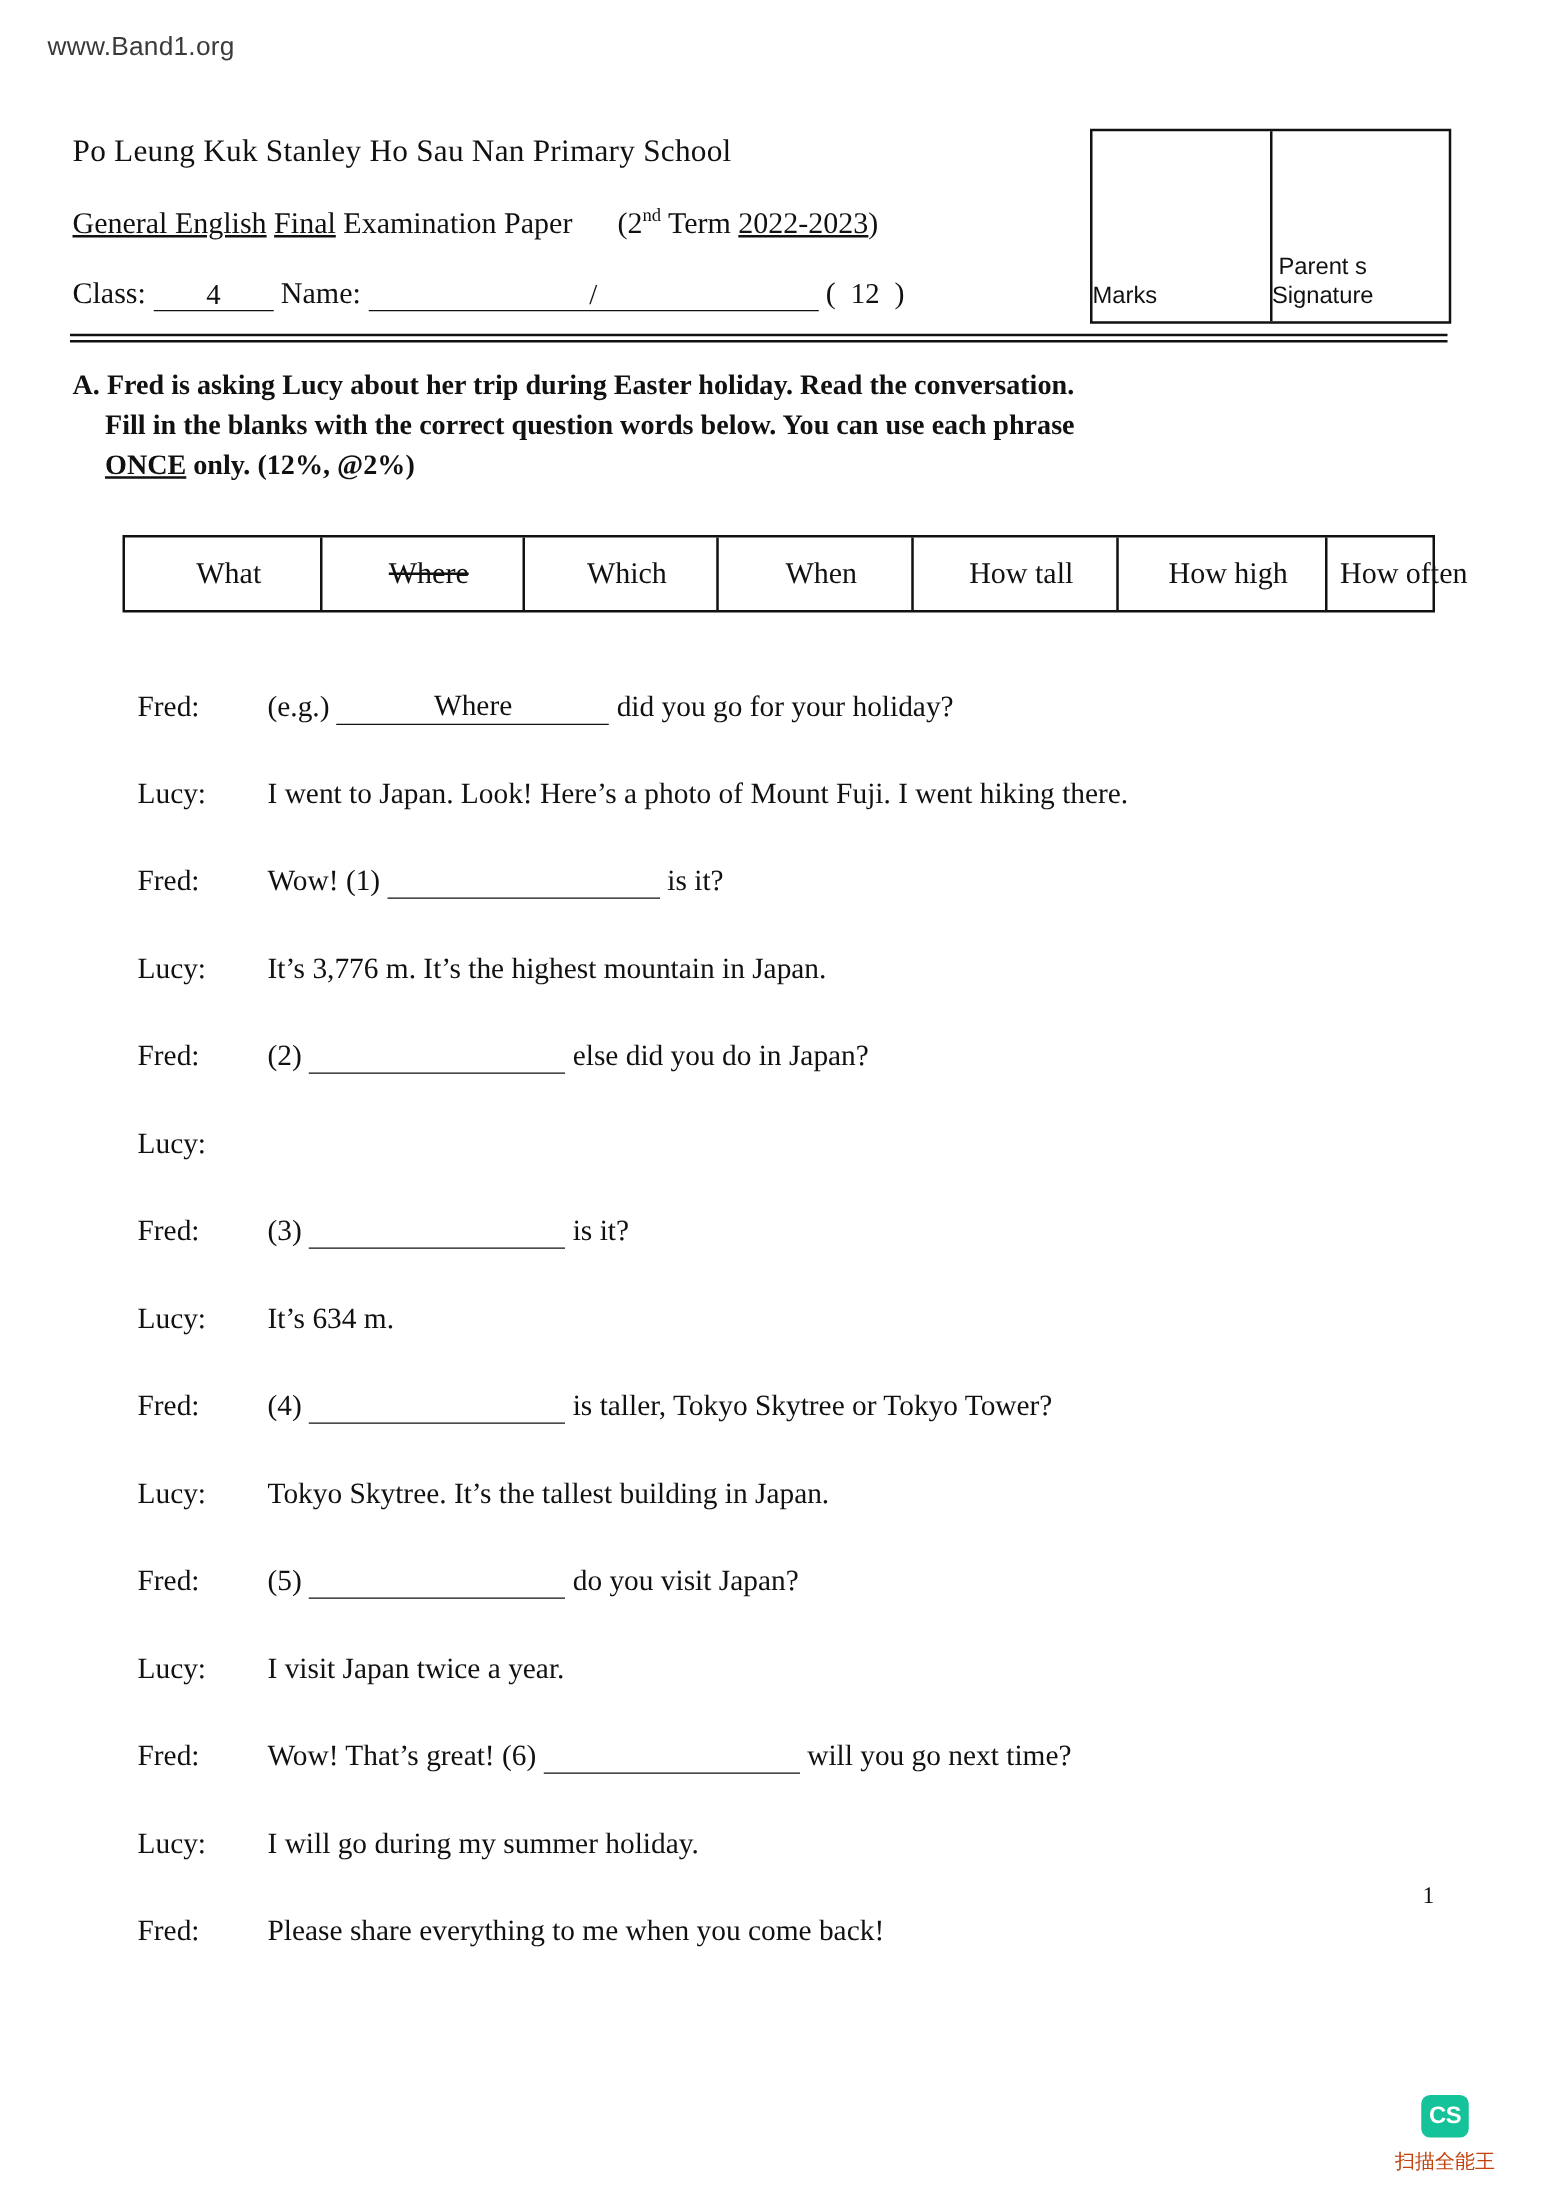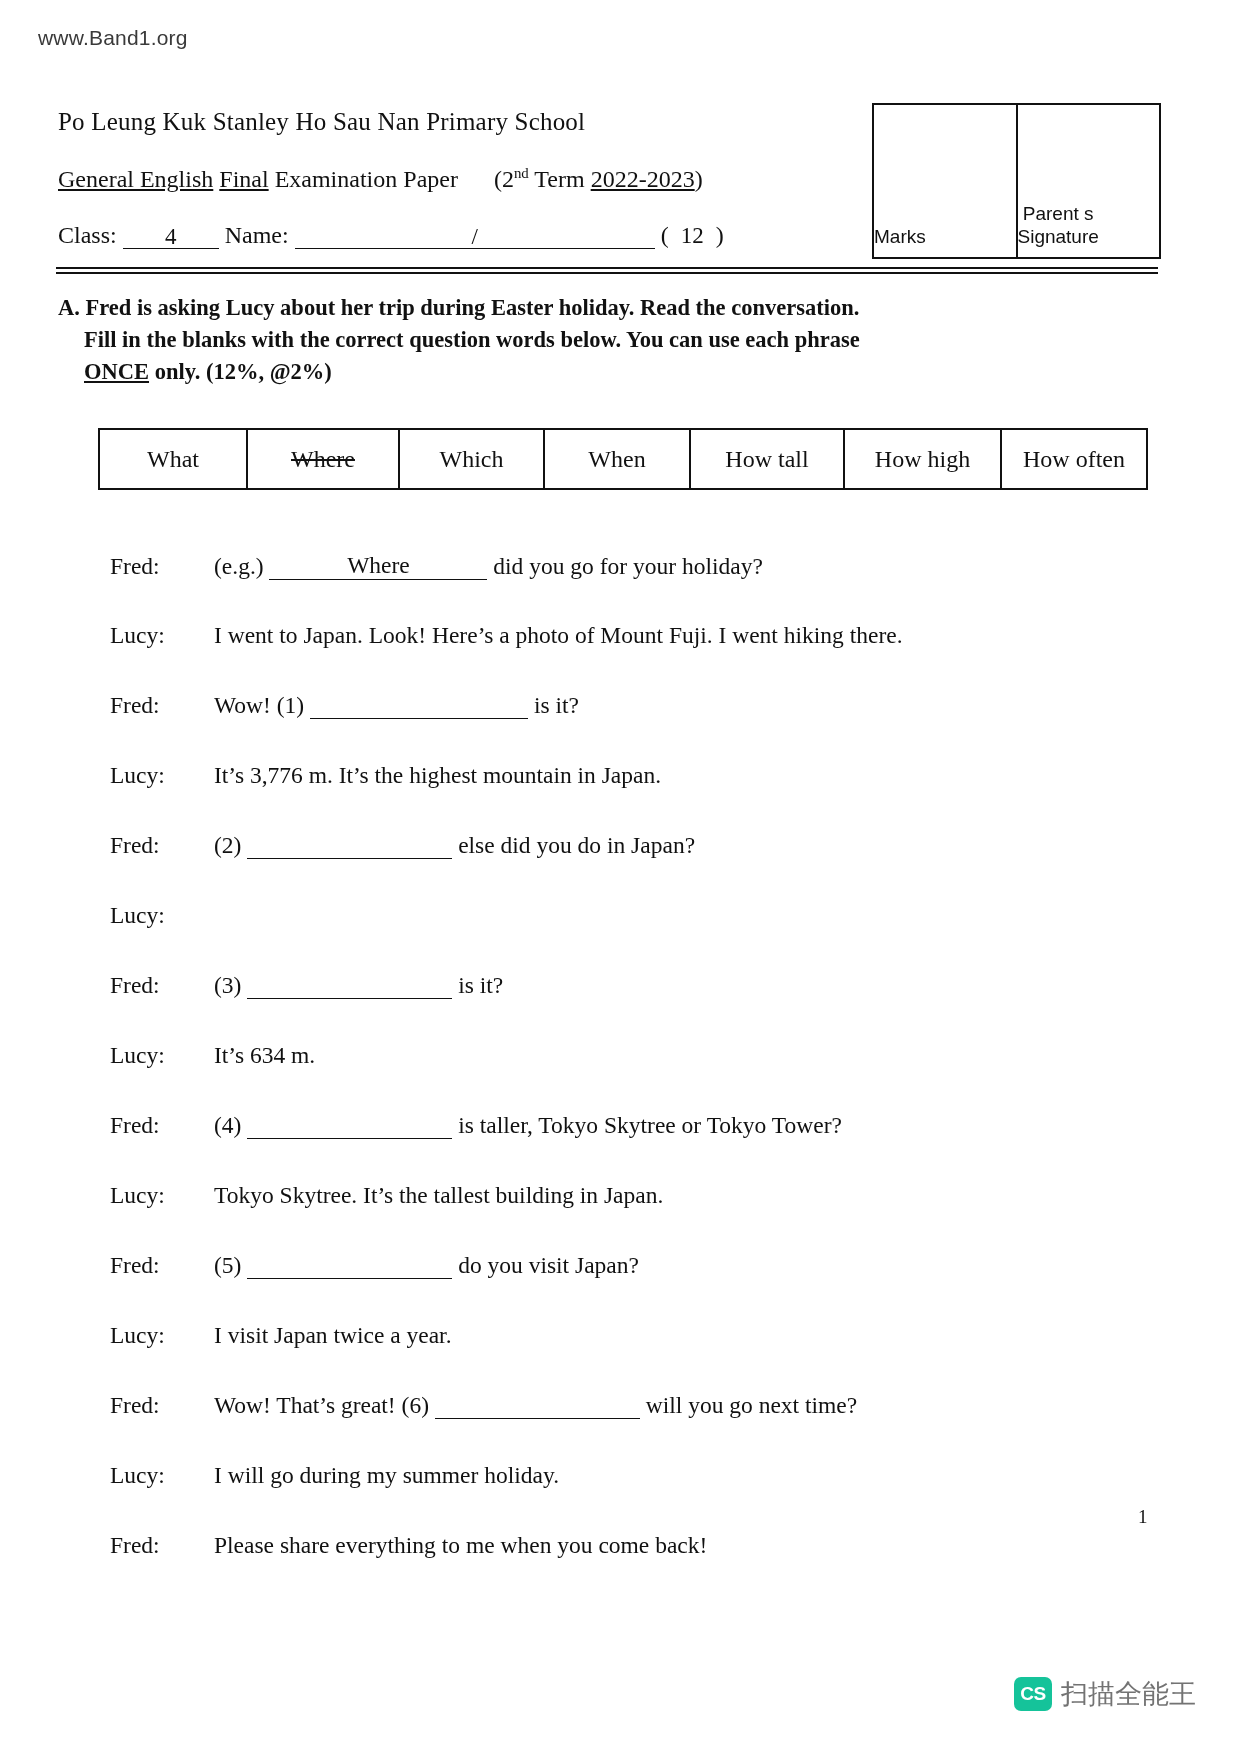--- a/index.html
+++ b/index.html
@@ -128,20 +128,21 @@
     border: 2px solid #111;
     display: flex;
   }
   .wordbank .wcell {
     display: flex;
     align-items: center;
     justify-content: center;
     border-right: 2px solid #111;
     font-size: 24px;
     white-space: nowrap;
+    margin-left: 10px;
   }
   .wordbank .wcell:last-child { border-right: none; }
   .strike { text-decoration: line-through; }
 
   
   .dialogue {
     position: absolute;
     left: 110px;
     top: 552px;
     width: 1040px;
@@ -188,39 +189,40 @@
   }
 
   
   .cs {
     position: absolute;
     right: 44px;
     top: 1676px;
     display: flex;
     align-items: center;
     gap: 9px;
+    flex-direction: column;
   }
   .cs .badge {
     width: 38px;
     height: 34px;
     background: #15c39a;
     border-radius: 7px;
     color: #fff;
     font-family: "Liberation Sans", sans-serif;
     font-weight: bold;
     font-size: 19px;
     display: flex;
     align-items: center;
     justify-content: center;
     letter-spacing: -0.5px;
   }
   .cs .cstext {
     font-family: Liberation Sans, sans-serif;
-    font-size: 27px;
-    color: #737373;
+    font-size: 16px;
+    color: #c2410c;
   }
 </style>
 </head>
 <body>
 
 <div class="page">
 
   <div class="watermark">www.Band1.org</div>
 
   <div class="school">Po Leung Kuk Stanley Ho Sau Nan Primary School</div>

